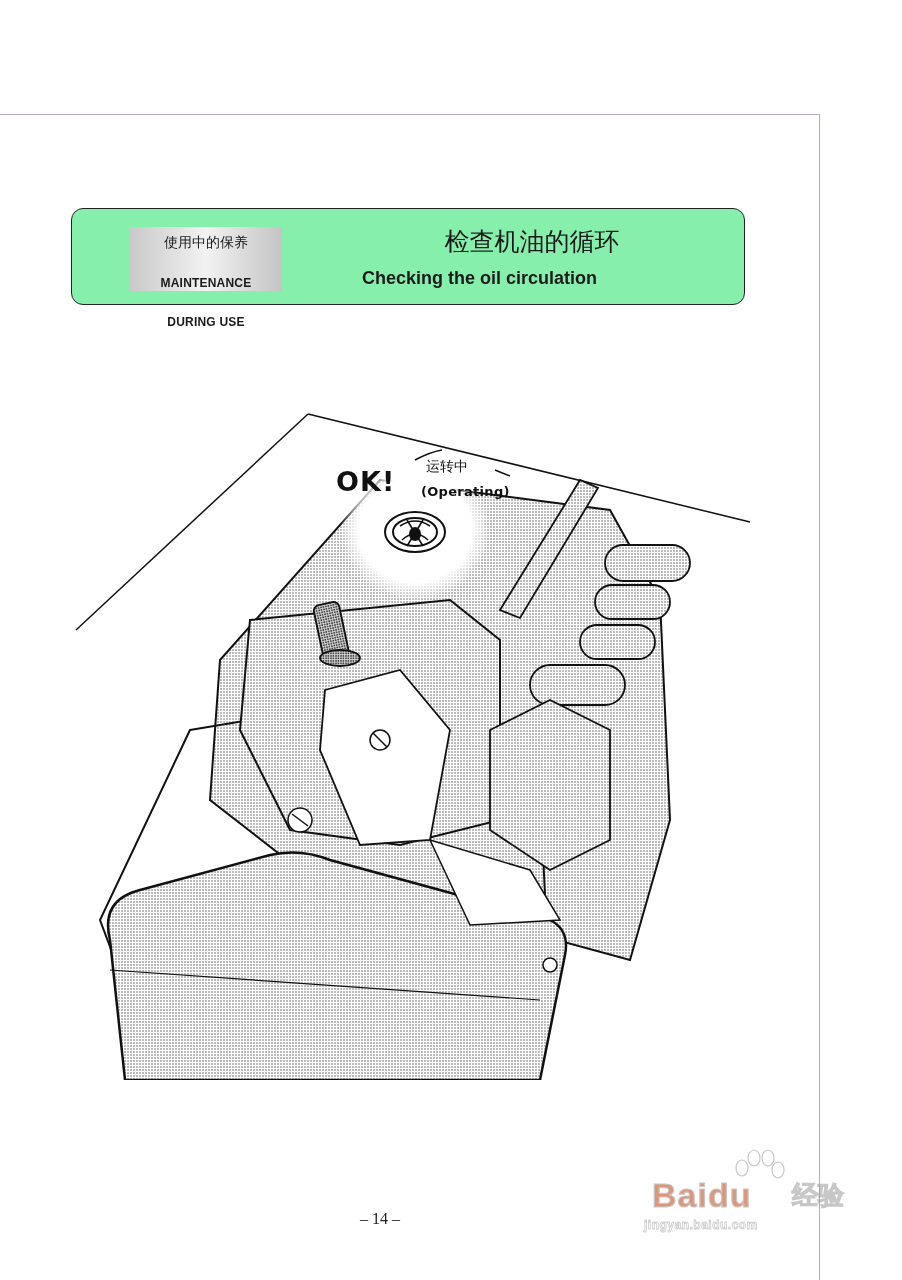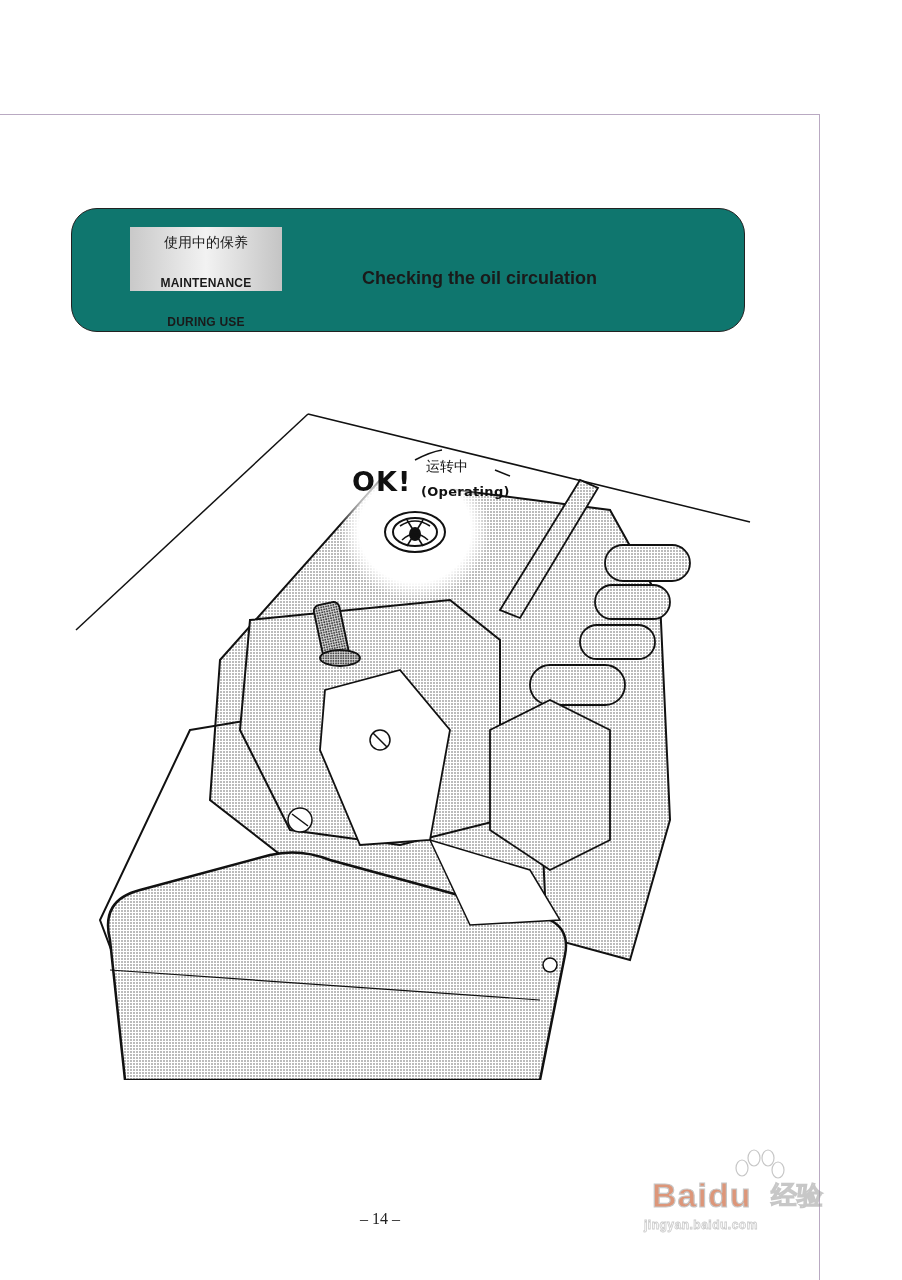--- a/index.html
+++ b/index.html
@@ -11,44 +11,44 @@
     }
     .page-frame-top {
       position: absolute; left: 0; top: 114px; width: 820px; height: 0;
       border-top: 1px solid #b9a9c2;
     }
     .page-frame-right {
       position: absolute; left: 819px; top: 114px; width: 0; height: 1166px;
       border-left: 1px solid #b9a9c2;
     }
     .header-box {
-      position: absolute; left: 71px; top: 208px; width: 674px; height: 124px;
-      border: 1.5px solid #222; border-radius: 26px; box-sizing: border-box;
-      background: #0f766e;
+      position: absolute; left: 71px; top: 208px; width: 674px; height: 97px;
+      border: 1.5px solid #222; border-radius: 12px; box-sizing: border-box;
+      background: #86efac;
     }
     .section-badge {
       position: absolute; left: 58px; top: 18px; width: 152px; height: 64px;
       background: linear-gradient(90deg, #c9c9c9 0%, #f2f2f2 50%, #c4c4c4 100%);
       text-align: center; box-sizing: border-box; padding-top: 6px;
     }
     .badge-cn { font-family: "DejaVu Sans", sans-serif; font-size: 14px; line-height: 18px; color: #1a1a1a; }
     .badge-en { font-size: 12px; font-weight: bold; line-height: 14px; color: #1a1a1a; letter-spacing: 0.2px; margin-top: 25px; }
     .title-cn {
       position: absolute; left: 290px; top: 18px; width: 340px; text-align: center;
       font-family: "DejaVu Sans", sans-serif; font-size: 25px; line-height: 30px; color: #1a1a1a;
     }
     .title-en {
       position: absolute; left: 290px; top: 58px; width: 340px; 
       font-size: 18px; font-weight: bold; line-height: 22px; color: #1a1a1a;
     }
     .illustration {
       position: absolute; left: 70px; top: 400px; width: 700px; height: 680px;
     }
     .ok-label {
-      position: absolute; left: 352px; top: 466px;
+      position: absolute; left: 336px; top: 466px;
       font-family: "DejaVu Sans", sans-serif; font-weight: bold; font-size: 27px;
       letter-spacing: 1px; color: #111;
     }
     .op-cn {
       position: absolute; left: 426px; top: 458px;
       font-family: "DejaVu Sans", sans-serif; font-size: 14px; color: #111;
     }
     .op-en {
       position: absolute; left: 421px; top: 484px;
       font-family: "DejaVu Sans", sans-serif; font-size: 13px; color: #111;
@@ -62,21 +62,21 @@
     .watermark {
       position: absolute; left: 640px; top: 1148px; width: 220px; height: 90px;
       opacity: 0.55;
     }
     .wm-logo {
       position: absolute; left: 12px; top: 28px;
       font-family: "Liberation Sans", sans-serif; font-weight: bold; font-size: 34px;
       color: #c2410c; -webkit-text-stroke: 1.2px #9a9a9a; letter-spacing: 1px;
     }
     .wm-cn {
-      position: absolute; left: 131px; top: 30px;
+      position: absolute; left: 152px; top: 30px;
       font-family: "DejaVu Sans", sans-serif; font-weight: bold; font-size: 26px;
       color: #fff; -webkit-text-stroke: 1px #9a9a9a;
     }
     .wm-url {
       position: absolute; left: 4px; top: 70px;
       font-family: "Liberation Sans", sans-serif; font-size: 12px; font-weight: bold;
       color: #fff; -webkit-text-stroke: 0.8px #a0a0a0; letter-spacing: 0.5px;
     }
   </style>
 </head>
@@ -84,20 +84,21 @@
 
 <div class="page-frame-top"></div>
 <div class="page-frame-right"></div>
 
 <div class="header-box">
   <div class="section-badge">
     <div class="badge-cn">使用中的保养</div>
     <div class="badge-en">MAINTENANCE</div>
     <div class="badge-en">DURING USE</div>
   </div>
+  <div class="title-cn">检查机油的循环</div>
   <div class="title-en">Checking the oil circulation</div>
 </div>
 
 <svg class="illustration" viewBox="0 0 700 680" xmlns="http://www.w3.org/2000/svg">
   <defs>
     <pattern id="dots" width="3" height="3" patternUnits="userSpaceOnUse">
       <rect width="3" height="3" fill="#ffffff"></rect>
       <circle cx="1" cy="1" r="0.75" fill="#555"></circle>
     </pattern>
     <pattern id="dotsDark" width="2.5" height="2.5" patternUnits="userSpaceOnUse">

